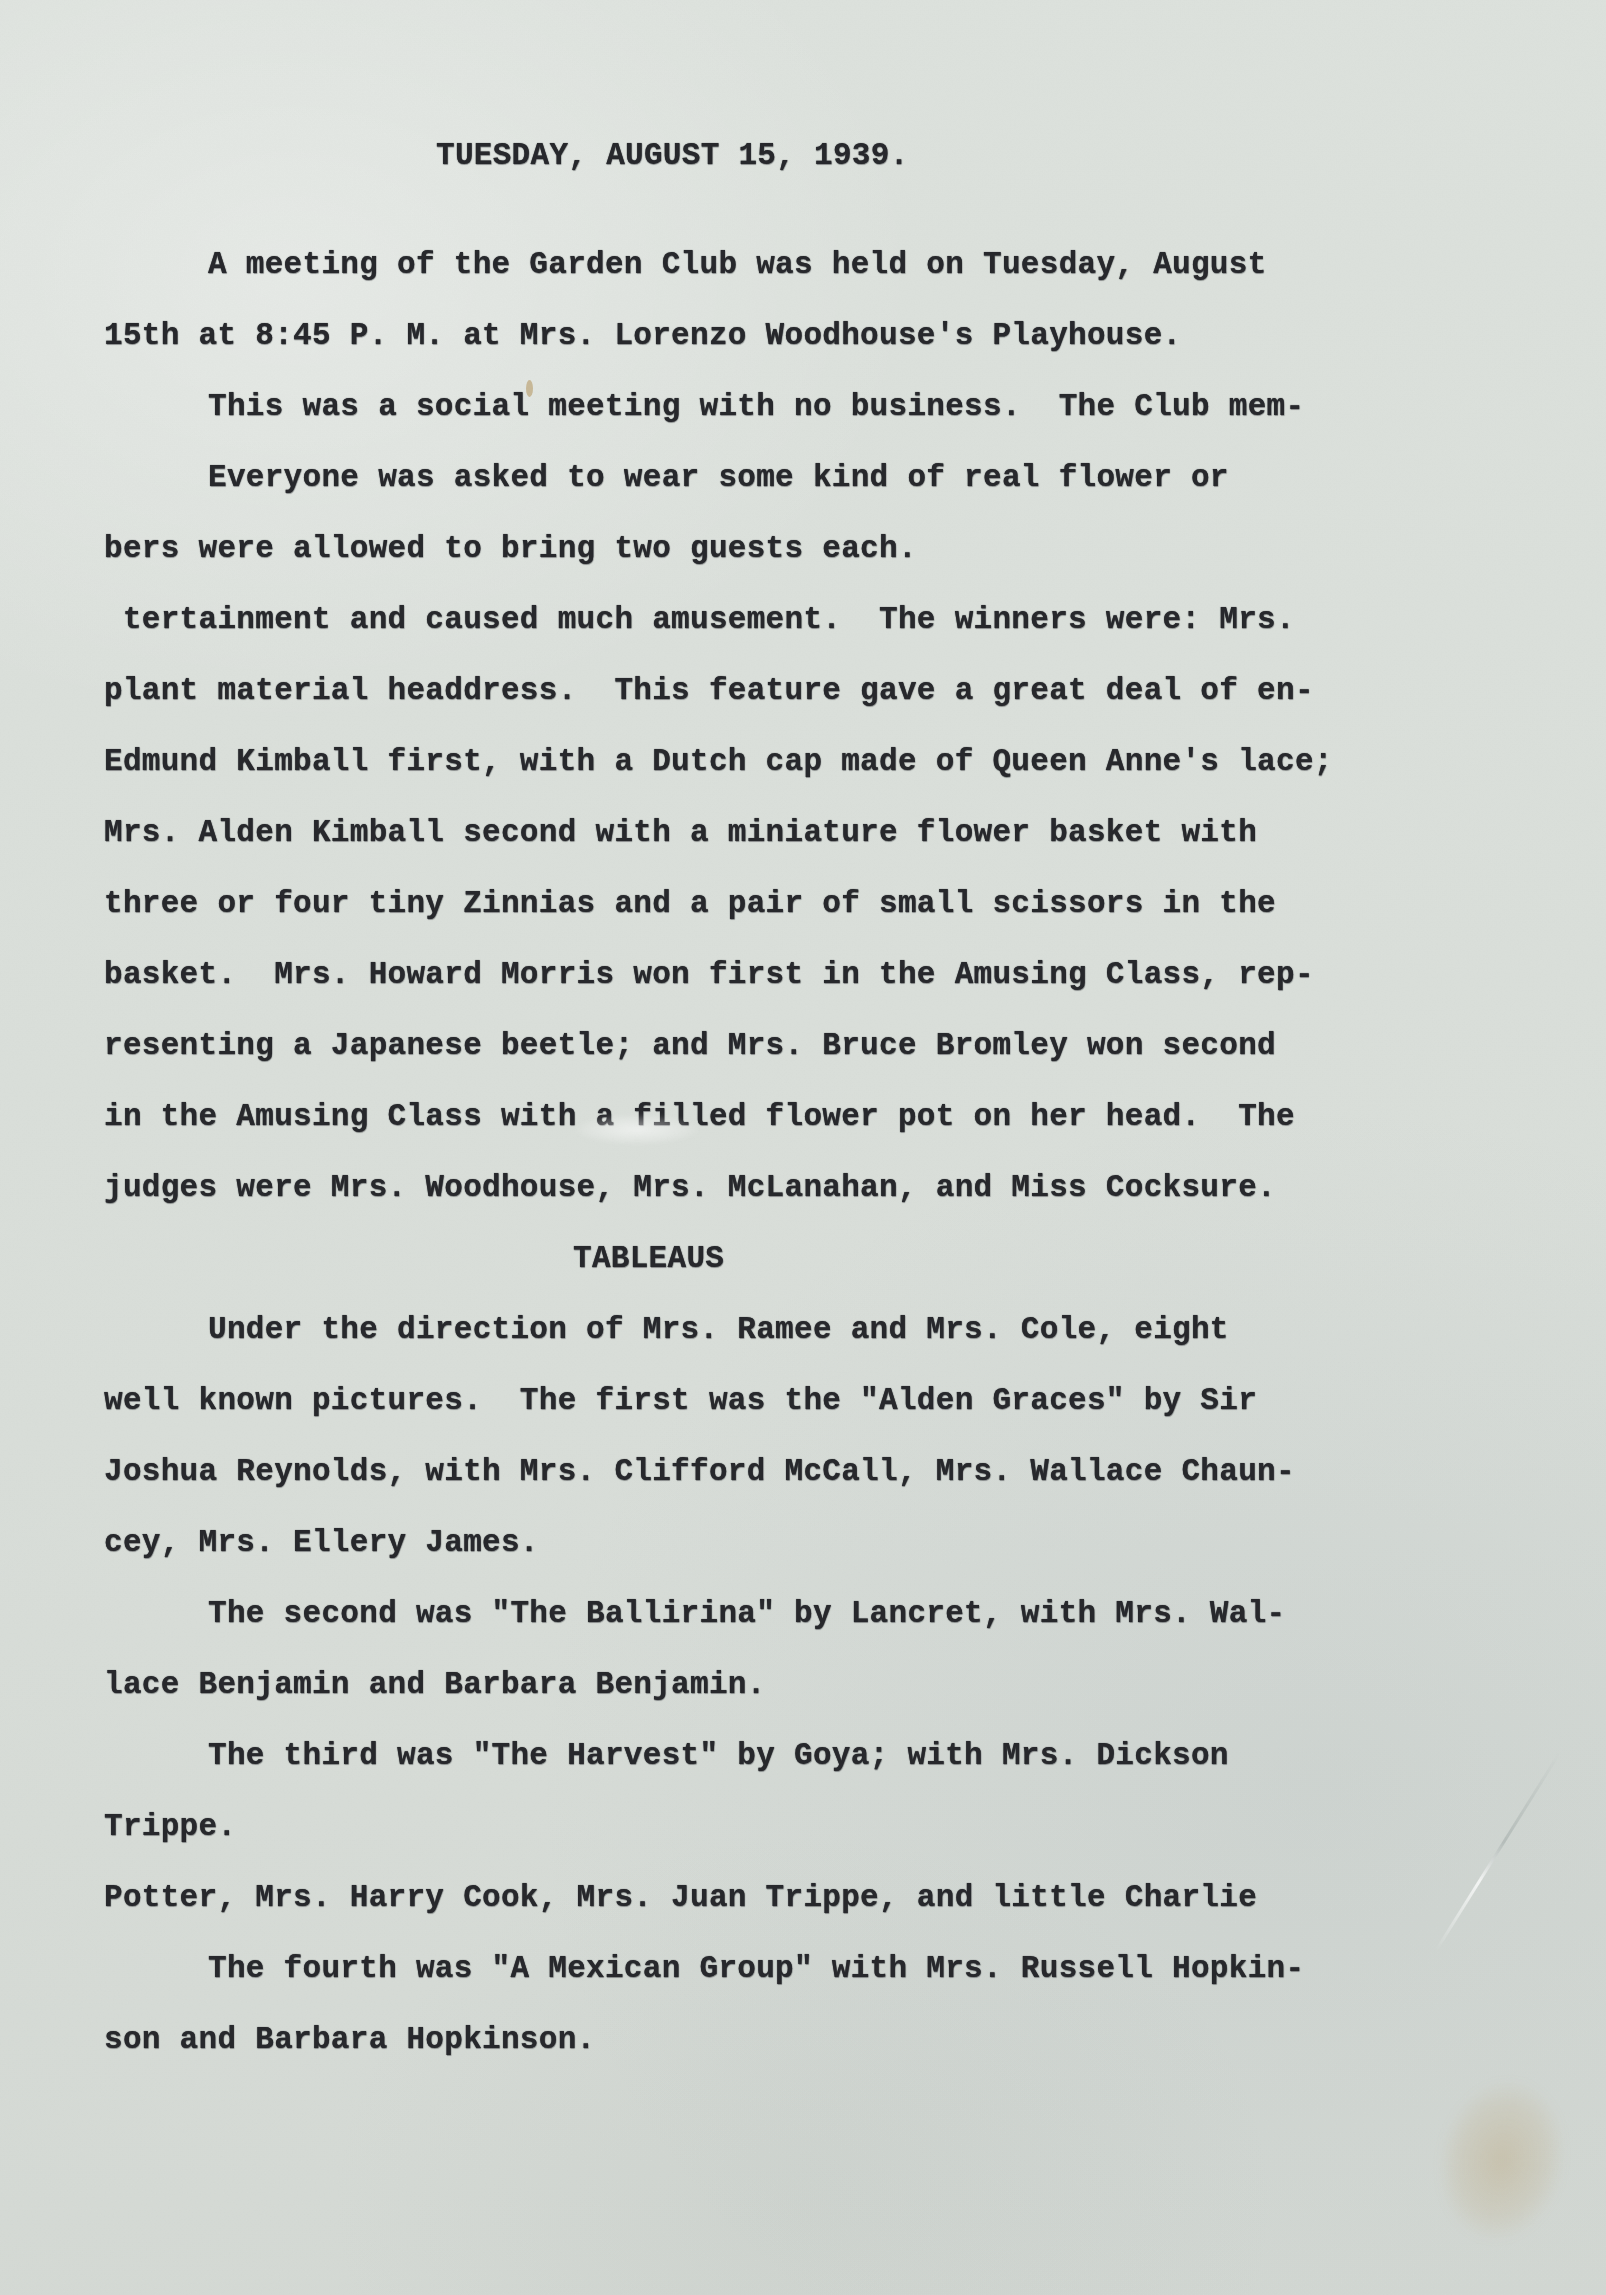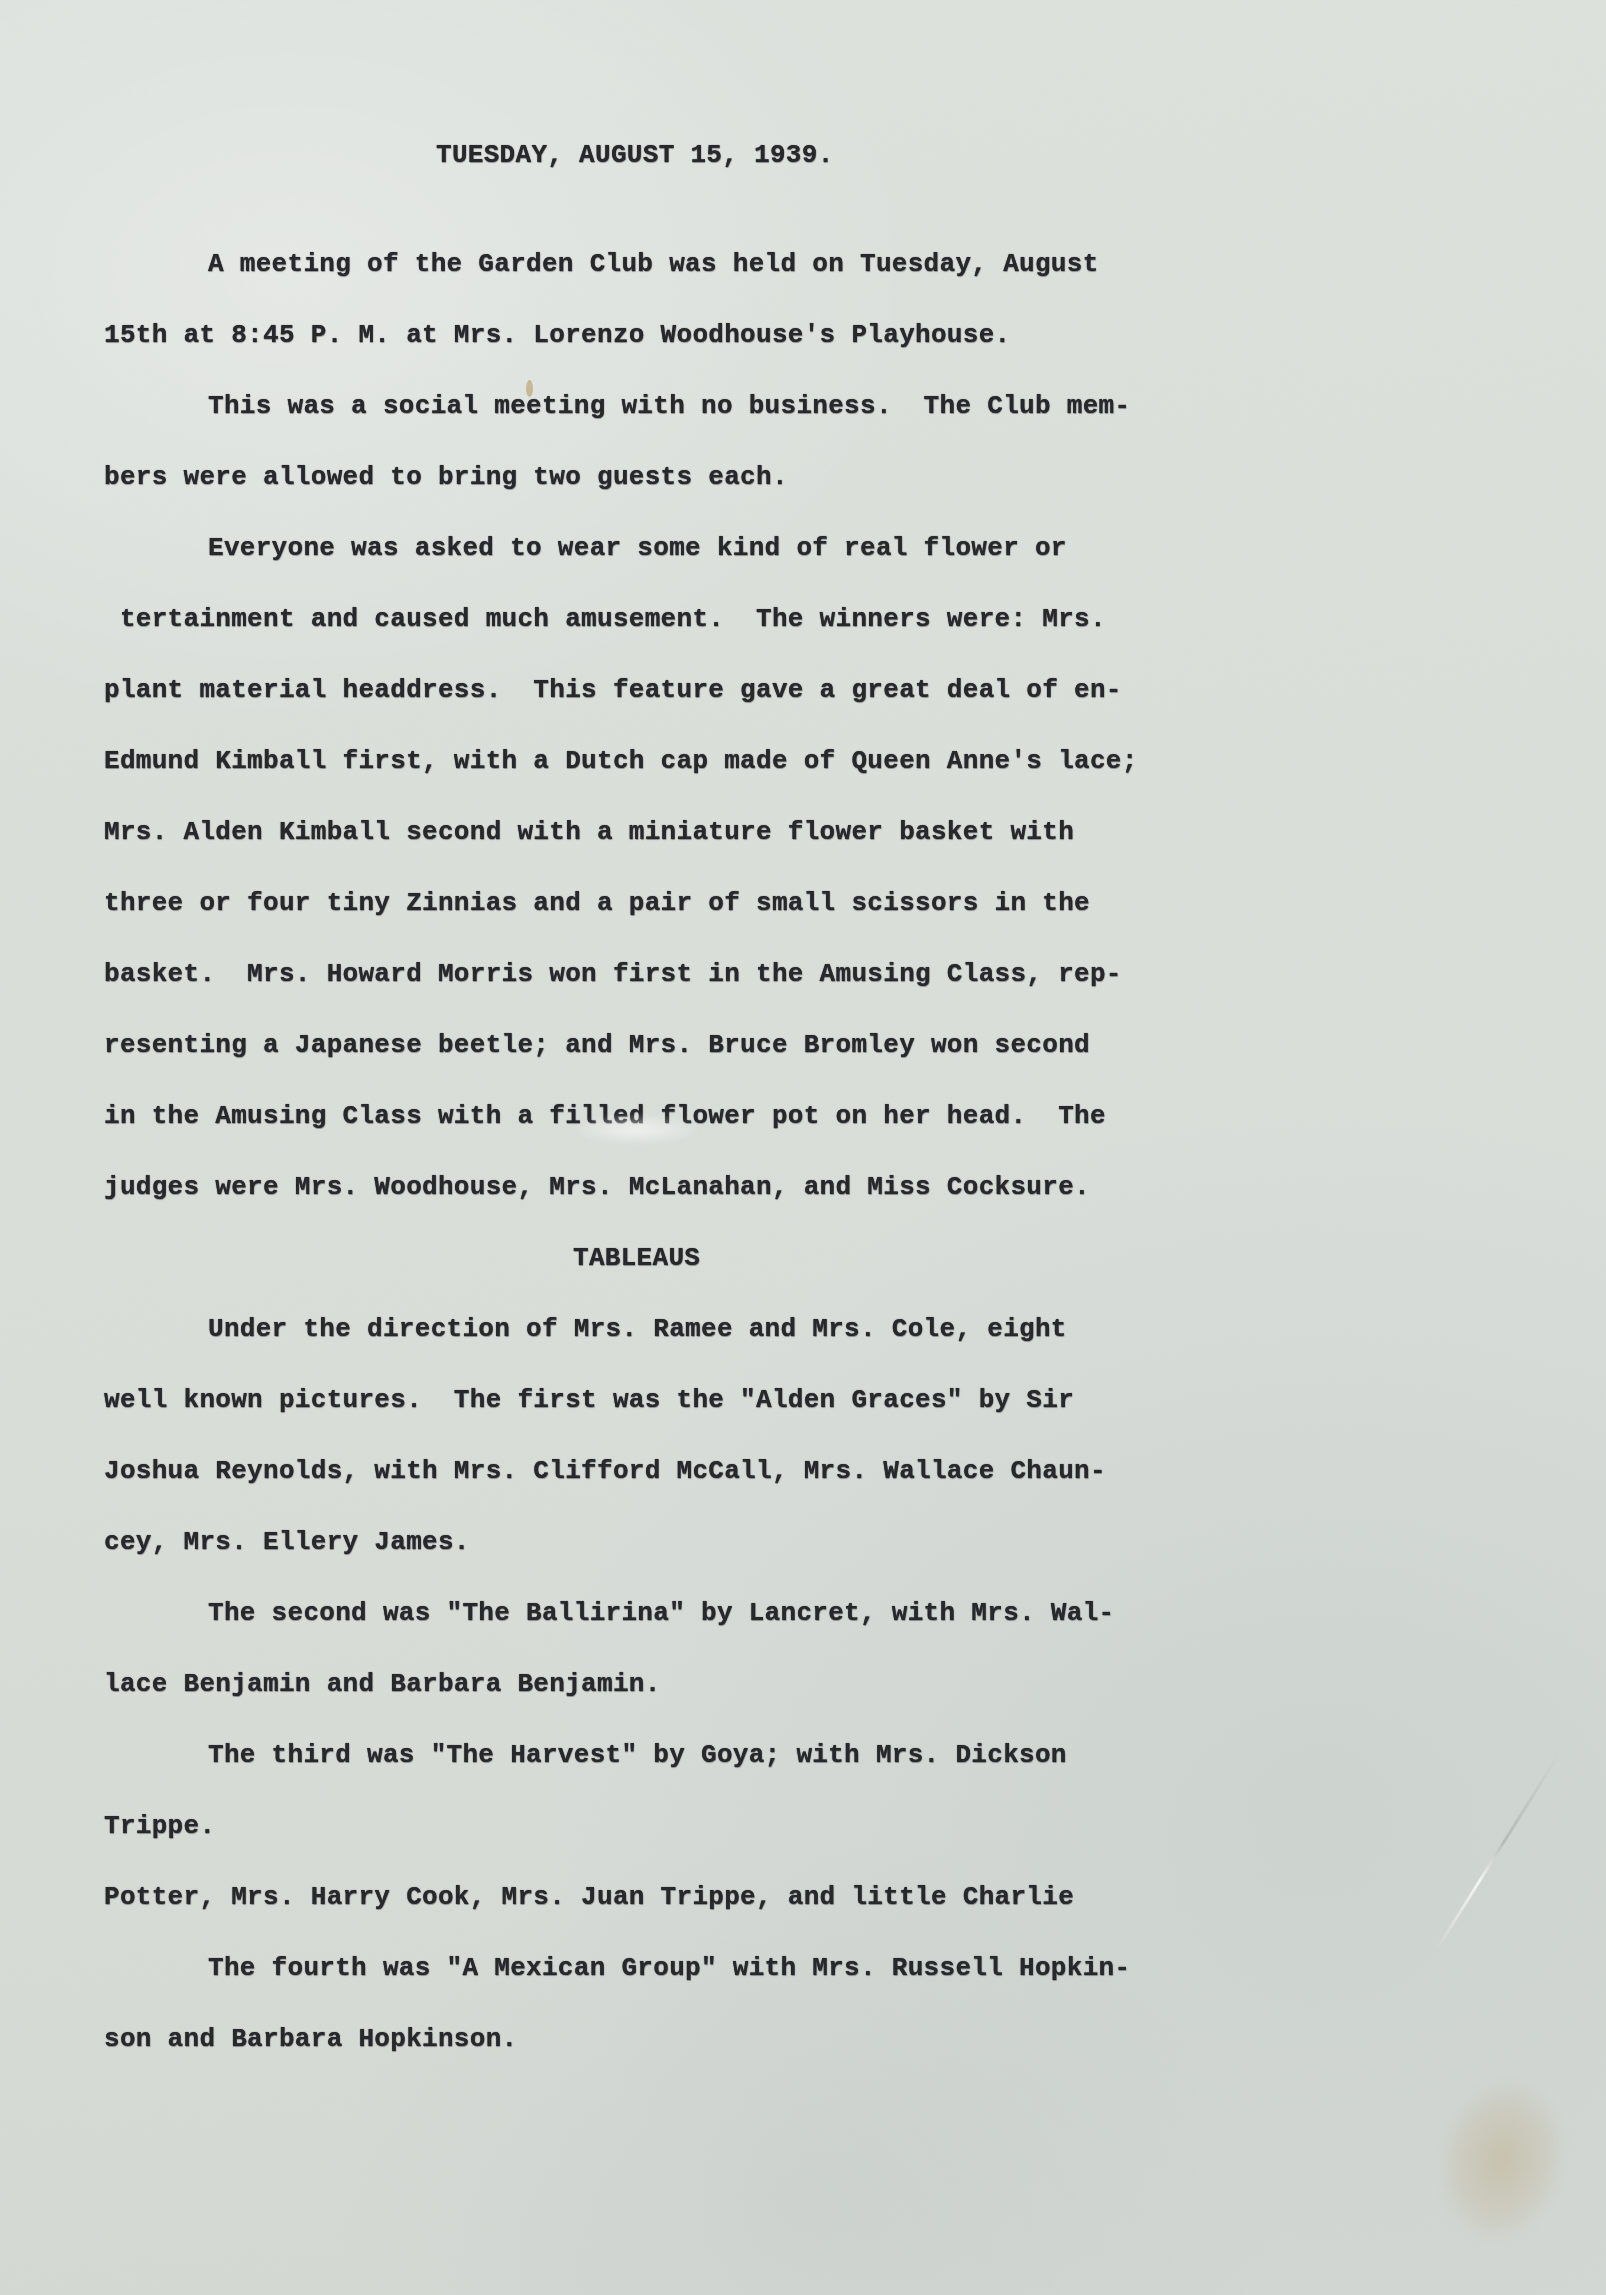--- a/index.html
+++ b/index.html
@@ -30,21 +30,21 @@
   }
   .text-block {
     position: absolute;
     left: 104px;
     top: 120px;
     right: 0;
     z-index: 3;
   }
   .line {
     white-space: pre;
-    font-size: 26px;
+    font-size: 31px;
     line-height: 71px;
     height: 71px;
     letter-spacing: 0.3px;
     text-shadow:
       0 0 1.1px rgba(38,40,44,0.80),
       0.4px 0.6px 0.8px rgba(38,40,44,0.38);
   }
   .line.indent  { padding-left: 104px; }
   .line.title   { padding-left: 332px; margin-bottom: 38px; }
   .line.heading { padding-left: 469px; }
@@ -111,22 +111,22 @@
   <div class="stain-bottom-right" style="background: radial-gradient(closest-side, rgba(179, 148, 92, 0.3), rgba(179, 148, 92, 0.13) 55%, transparent 78%);"></div>
   <div class="ink-speck" style="background: rgb(179, 148, 92);"></div>
   <div class="eraser-smudge"></div>
   <div class="paper-crease"></div>
 
   <div class="text-block">
       <div class="line title">TUESDAY, AUGUST 15, 1939.</div>
       <div class="line indent">A meeting of the Garden Club was held on Tuesday, August</div>
       <div class="line flush">15th at 8:45 P. M. at Mrs. Lorenzo Woodhouse's Playhouse.</div>
       <div class="line indent">This was a social meeting with no business.  The Club mem-</div>
+      <div class="line indent">Everyone was asked to wear some kind of real flower or</div>
       <div class="line flush">bers were allowed to bring two guests each.</div>
-      <div class="line indent">Everyone was asked to wear some kind of real flower or</div>
       <div class="line flush"> tertainment and caused much amusement.  The winners were: Mrs.</div>
       <div class="line flush">plant material headdress.  This feature gave a great deal of en-</div>
       <div class="line flush">Edmund Kimball first, with a Dutch cap made of Queen Anne's lace;</div>
       <div class="line flush">Mrs. Alden Kimball second with a miniature flower basket with</div>
       <div class="line flush">three or four tiny Zinnias and a pair of small scissors in the</div>
       <div class="line flush">basket.  Mrs. Howard Morris won first in the Amusing Class, rep-</div>
       <div class="line flush">resenting a Japanese beetle; and Mrs. Bruce Bromley won second</div>
       <div class="line flush">in the Amusing Class with a filled flower pot on her head.  The</div>
       <div class="line flush">judges were Mrs. Woodhouse, Mrs. McLanahan, and Miss Cocksure.</div>
       <div class="line heading">TABLEAUS</div>

